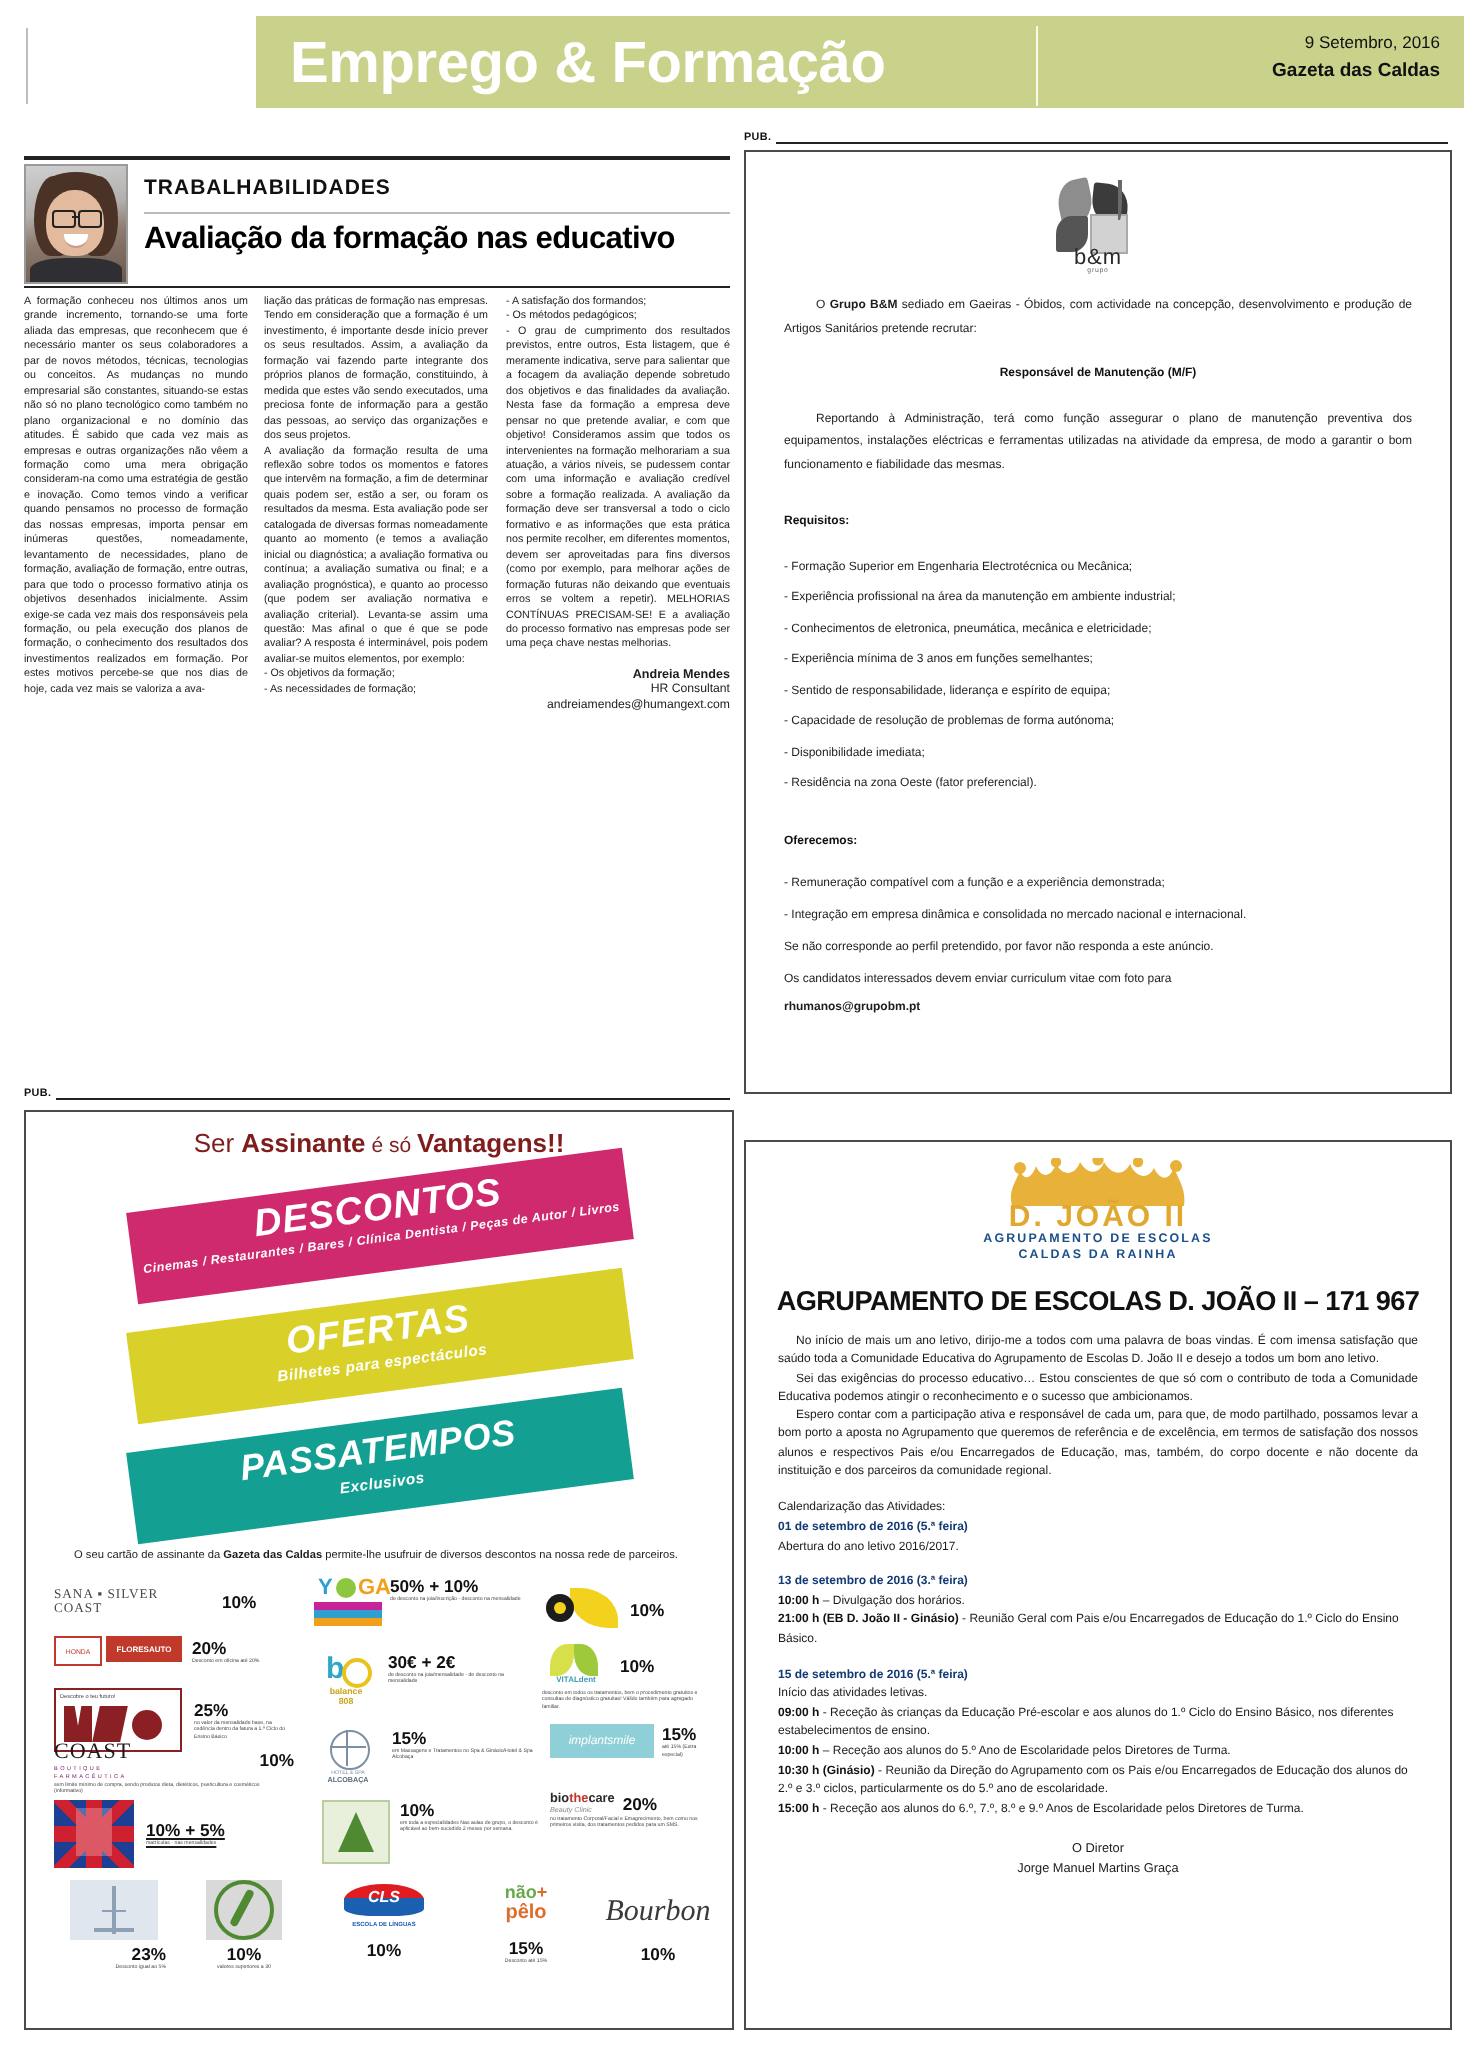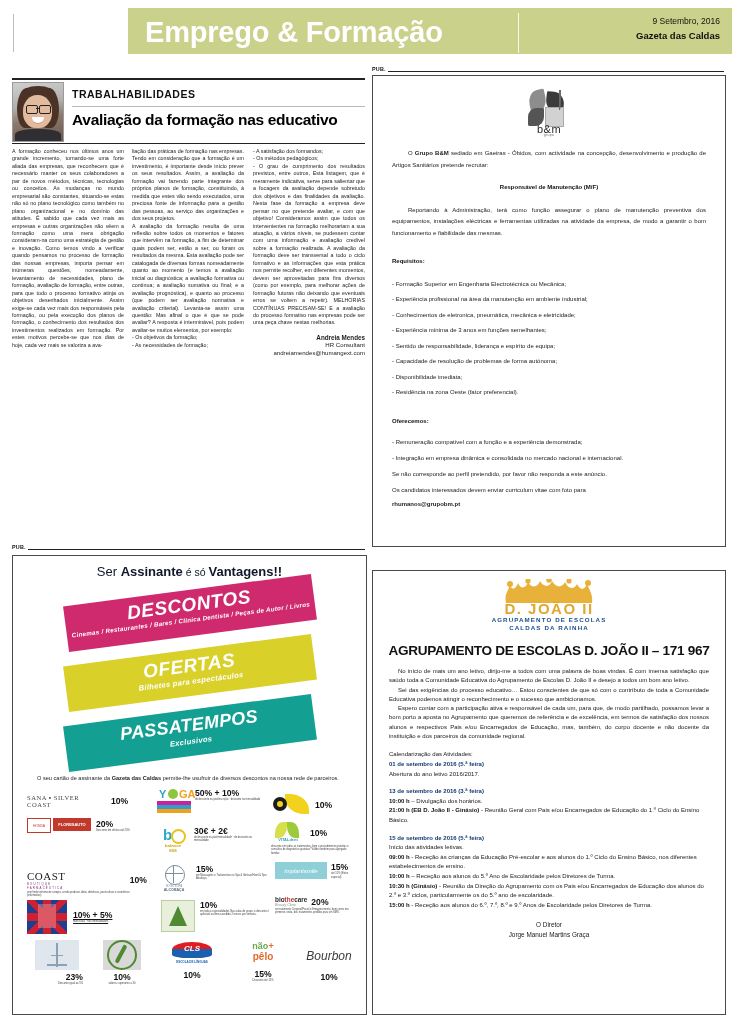--- a/index.html
+++ b/index.html
@@ -79,21 +79,21 @@
   .bm-p.center{text-align:center;}
   .bm-p.indent{text-indent:16px;}
   .bm-gap{height:11px;}
   .bm-b{font-weight:bold;}
   .bm-head{font-size:6.0px;font-weight:bold;line-height:11.5px;color:#111;}
   .bm-li{font-size:6.0px;line-height:11.5px;color:#1d1d1d;margin:0;}
 
   
   .ad-sub{position:absolute;left:12px;top:555px;width:353px;height:458px;
       border:1.2px solid #4a4a4a;background:#fff;}
-  .sub-title{position:absolute;left:0;top:8px;width:353px;text-align:center;font-size:13px;color:#0f172a;}
+  .sub-title{position:absolute;left:0;top:8px;width:353px;text-align:center;font-size:13px;color:#7f1d1d;}
   .sub-title .b{font-weight:bold;}
   .sub-title .s{font-size:10.5px;}
 
   .ribbons{position:absolute;left:52px;top:32px;width:250px;height:178px;}
   .rb{position:absolute;left:0;width:250px;height:46px;}
   .rb .bar{position:absolute;left:0;top:0;width:250px;height:46px;}
   .rb .t1{position:absolute;width:250px;text-align:center;color:#fff;font-weight:bold;font-style:italic;}
   .rb .t2{position:absolute;width:250px;text-align:center;color:#fff;font-weight:bold;font-style:italic;}
   .rb1{top:2px;transform:rotate(-7.5deg);}
   .rb1 .bar{background:#cf2a6e;}
@@ -350,20 +350,34 @@
           <div style="width:34px;height:22px;position:relative;">
             <div style="position:absolute;left:4px;top:0;width:12px;height:16px;border-radius:70% 0 70% 0;background:#d7e04a;"></div>
             <div style="position:absolute;left:16px;top:0;width:12px;height:16px;border-radius:0 70% 0 70%;background:#9ec93a;"></div>
             <div style="position:absolute;left:0;top:15px;width:34px;text-align:center;font-size:4px;color:#3d9bb5;font-weight:bold;">VITALdent</div>
           </div>
           <div class="pct">10%</div>
         </div>
         <div class="fine" style="width:84px;margin-top:1px;">desconto em todos os tratamentos, bem o procedimento gratuitos e consultas de diagnóstico gratuitas! Válido também para agregado familiar.</div>
       </div>
 
+      <div class="lg" style="left:4px;top:52px;width:120px;">
+        <div style="display:flex;align-items:center;gap:6px;">
+          <div style="width:62px;height:30px;border:1px solid #8a1f24;position:relative;background:#fff;">
+            <div style="position:absolute;left:2px;top:1px;font-size:2.8px;color:#444;">Descobre o teu futuro!</div>
+            <div style="position:absolute;left:4px;top:8px;width:14px;height:18px;background:#8a1f24;clip-path:polygon(0 0,38% 0,50% 55%,62% 0,100% 0,100% 100%,0 100%);"></div>
+            <div style="position:absolute;left:20px;top:8px;width:14px;height:18px;background:#8a1f24;transform:skewX(-12deg);"></div>
+            <div style="position:absolute;left:38px;top:10px;width:15px;height:15px;border-radius:50%;background:#8a1f24;"></div>
+          </div>
+          <div>
+            <div class="pct">25%</div>
+            <div class="fine" style="width:50px;">no valor da mensalidade base, na cedência dentro da fatura a 1.ª Ciclo do Ensino Básico</div>
+          </div>
+        </div>
+      </div>
 
       <div class="lg" style="left:134px;top:72px;width:118px;">
         <div style="display:flex;align-items:flex-start;gap:5px;">
           <div style="width:34px;height:30px;position:relative;">
             <div style="position:absolute;left:8px;top:1px;width:18px;height:18px;border-radius:50%;border:1px solid #7d8fa3;"></div>
             <div style="position:absolute;left:8px;top:9px;width:18px;height:1px;background:#7d8fa3;"></div>
             <div style="position:absolute;left:16px;top:1px;width:1px;height:18px;background:#7d8fa3;"></div>
             <div style="position:absolute;left:0;top:21px;width:34px;text-align:center;font-size:2.6px;color:#7d8fa3;">HOTEL &amp; SPA</div>
             <div style="position:absolute;left:0;top:24px;width:34px;text-align:center;font-size:3.6px;color:#5a6b7d;font-weight:bold;">ALCOBAÇA</div>
           </div>
@@ -470,21 +484,21 @@
       <div class="lg" style="left:212px;top:148px;width:56px;text-align:center;">
         <div style="width:46px;height:28px;margin:0 auto;position:relative;">
           <div style="position:absolute;left:0;top:1px;width:46px;text-align:center;font-size:9px;font-weight:bold;color:#6aa84f;">não<span style="color:#e06c2b">+</span></div>
           <div style="position:absolute;left:0;top:11px;width:46px;text-align:center;font-size:10px;font-weight:bold;color:#e06c2b;">pêlo</div>
         </div>
         <div class="pct" style="margin-top:1px;">15%</div>
         <div class="fine">Desconto até 15%</div>
       </div>
 
       <div class="lg" style="left:278px;top:150px;width:56px;text-align:center;">
-        <div style="height:28px;display:flex;align-items:center;justify-content:center;font-family:Liberation Sans, sans-serif;font-style:italic;font-size:12px;color:#3a3a3a;">Bourbon</div>
+        <div style="height:28px;display:flex;align-items:center;justify-content:center;font-family:Liberation Serif, serif;font-style:italic;font-size:15px;color:#3a3a3a;">Bourbon</div>
         <div class="pct" style="margin-top:2px;">10%</div>
       </div>
     </div>
 
   </div>
 
   <div class="ad-school">
     <div class="sc-logo">
       <div class="crown">
         <svg width="94" height="26" viewBox="0 0 94 26">

